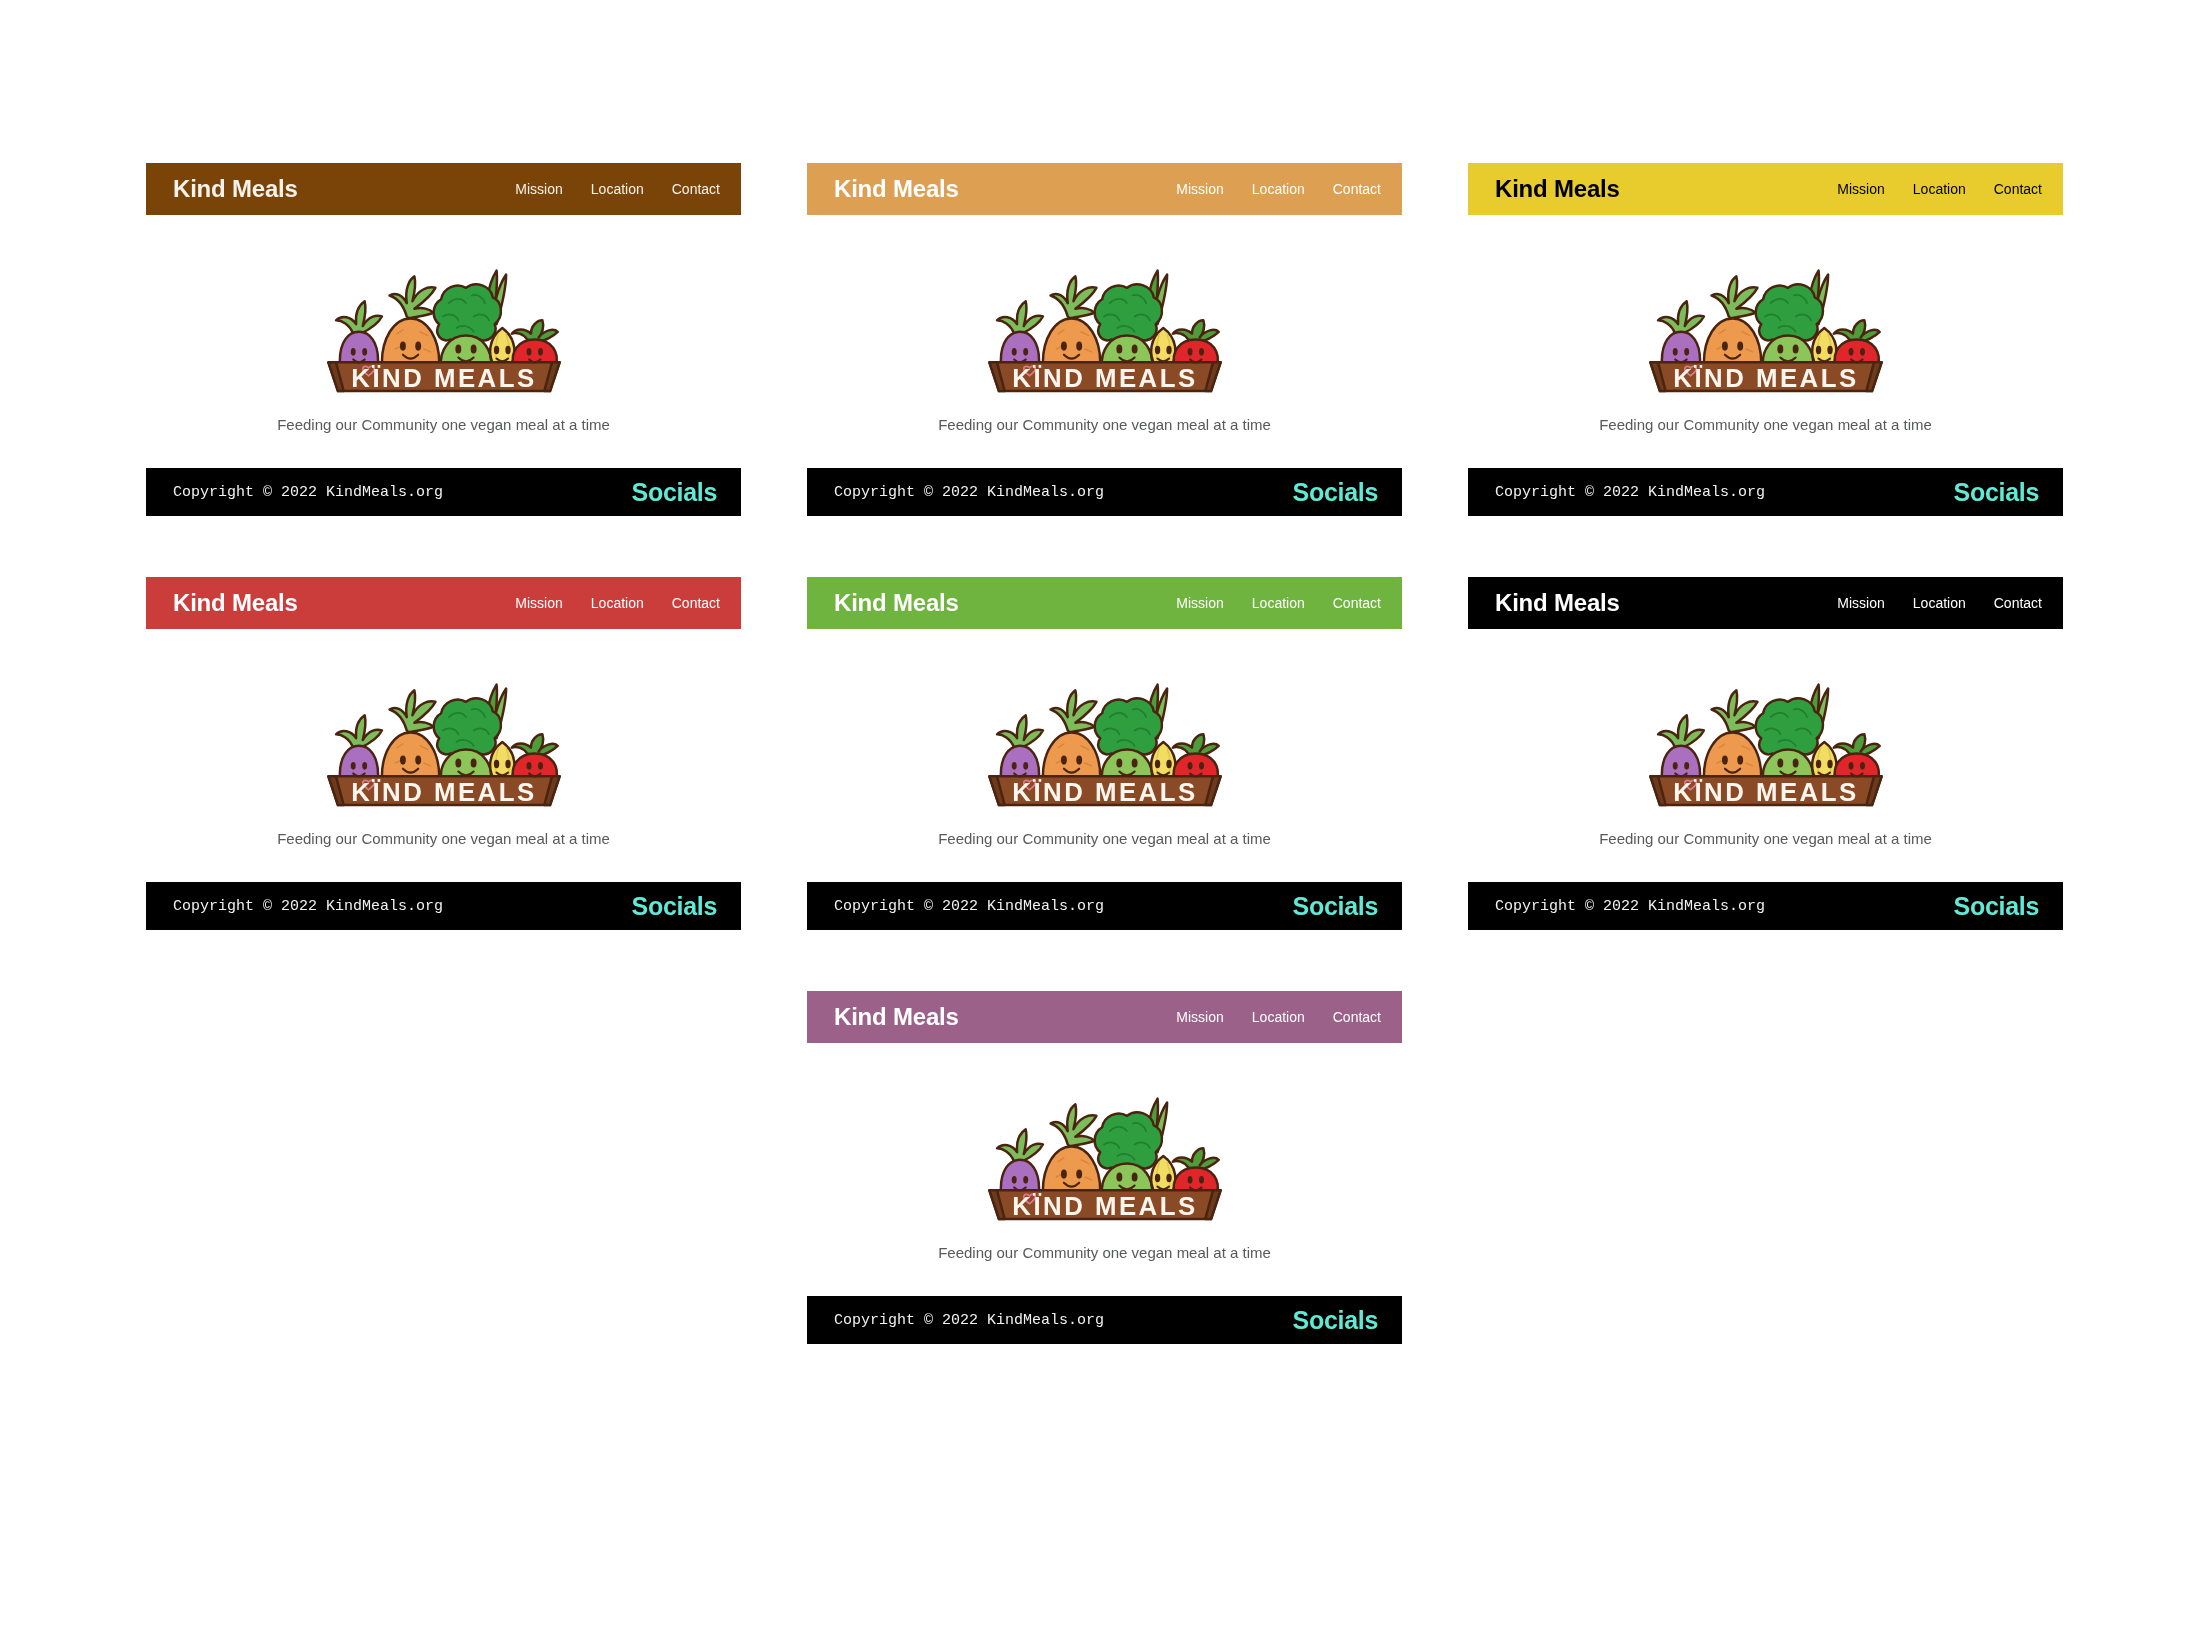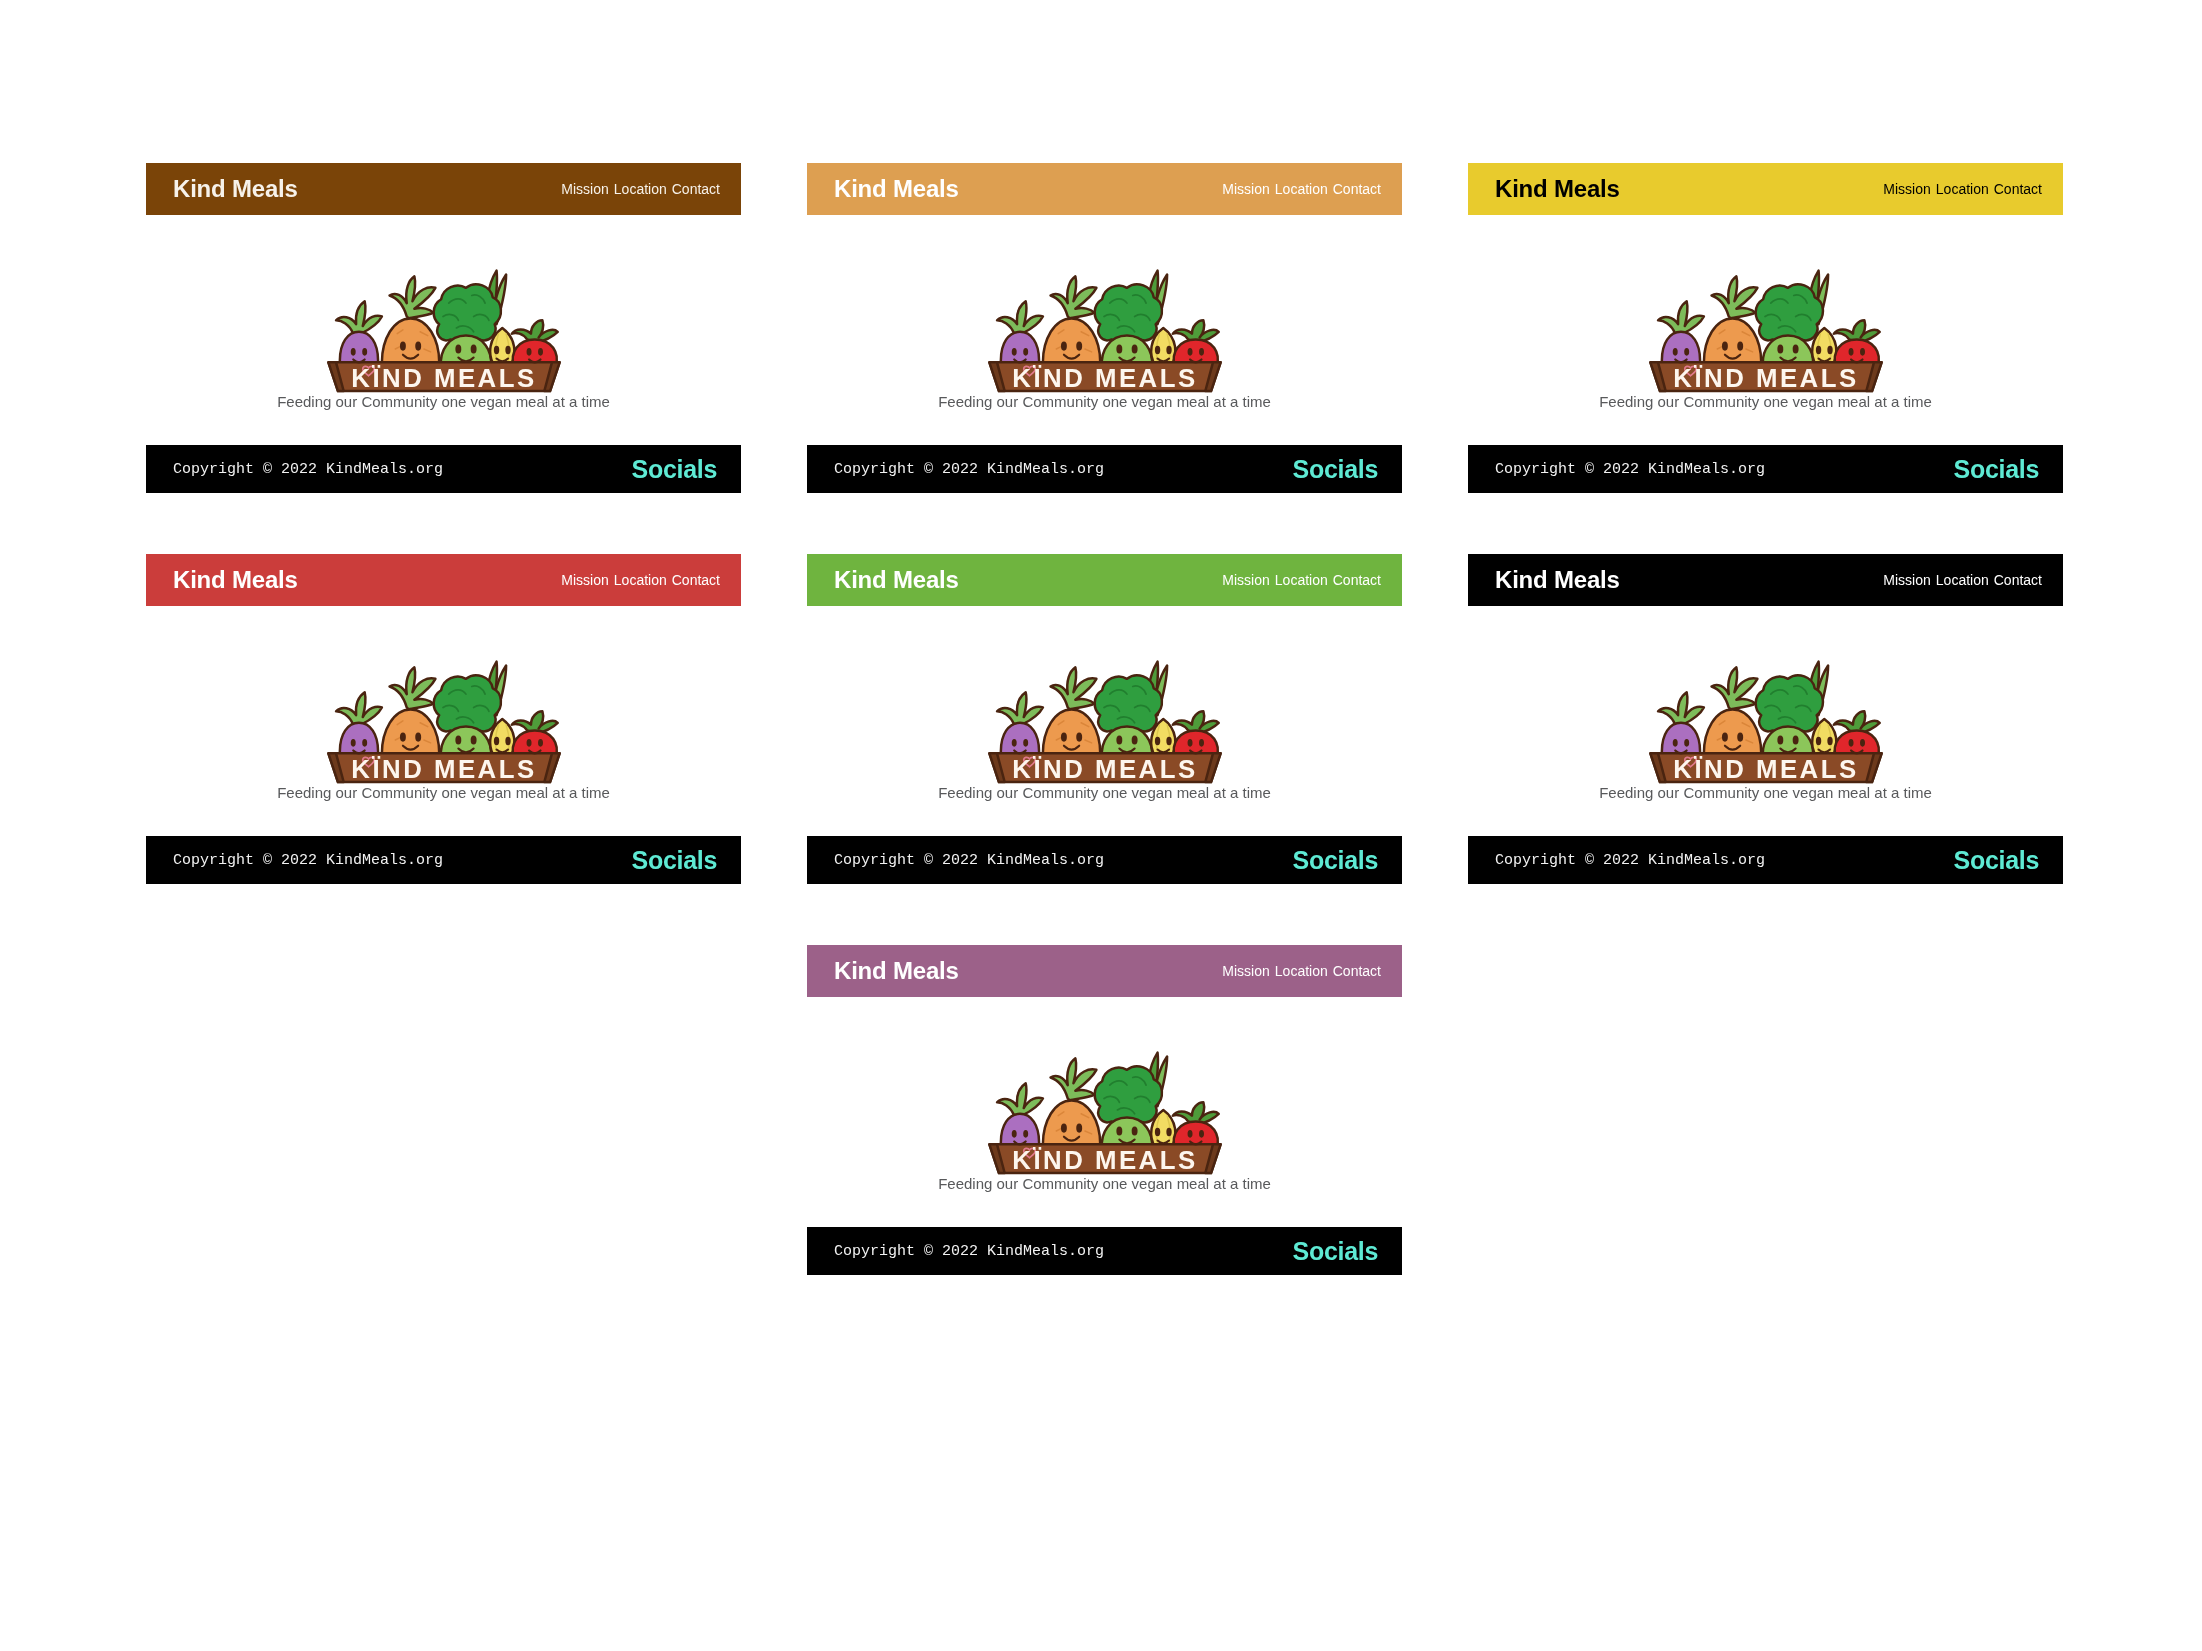--- a/index.html
+++ b/index.html
@@ -55,21 +55,21 @@
     font-size: 24px;
     font-weight: bold;
     letter-spacing: -0.2px;
     line-height: 1;
     white-space: nowrap;
   }
 
   .nav {
     display: flex;
     align-items: center;
-    gap: 5px;
+    gap: 28px;
     white-space: nowrap;
   }
 
   .nav-link {
     font-size: 14px;
     line-height: 1;
     text-decoration: none;
     white-space: nowrap;
   }
 
@@ -83,21 +83,21 @@
   }
 
   .logo-wrap {
     width: 258px;
     height: 132px;
     display: block;
   }
   .logo-wrap svg { display: block; width: 100%; height: 100%; }
 
   .tagline {
-    margin-top: 1px;
+    margin-top: 24px;
     font-size: 15px;
     color: #58595b;
     line-height: 1;
     white-space: nowrap;
   }
 
   
   .site-footer {
     margin-top: 36px;
     height: 48px;

